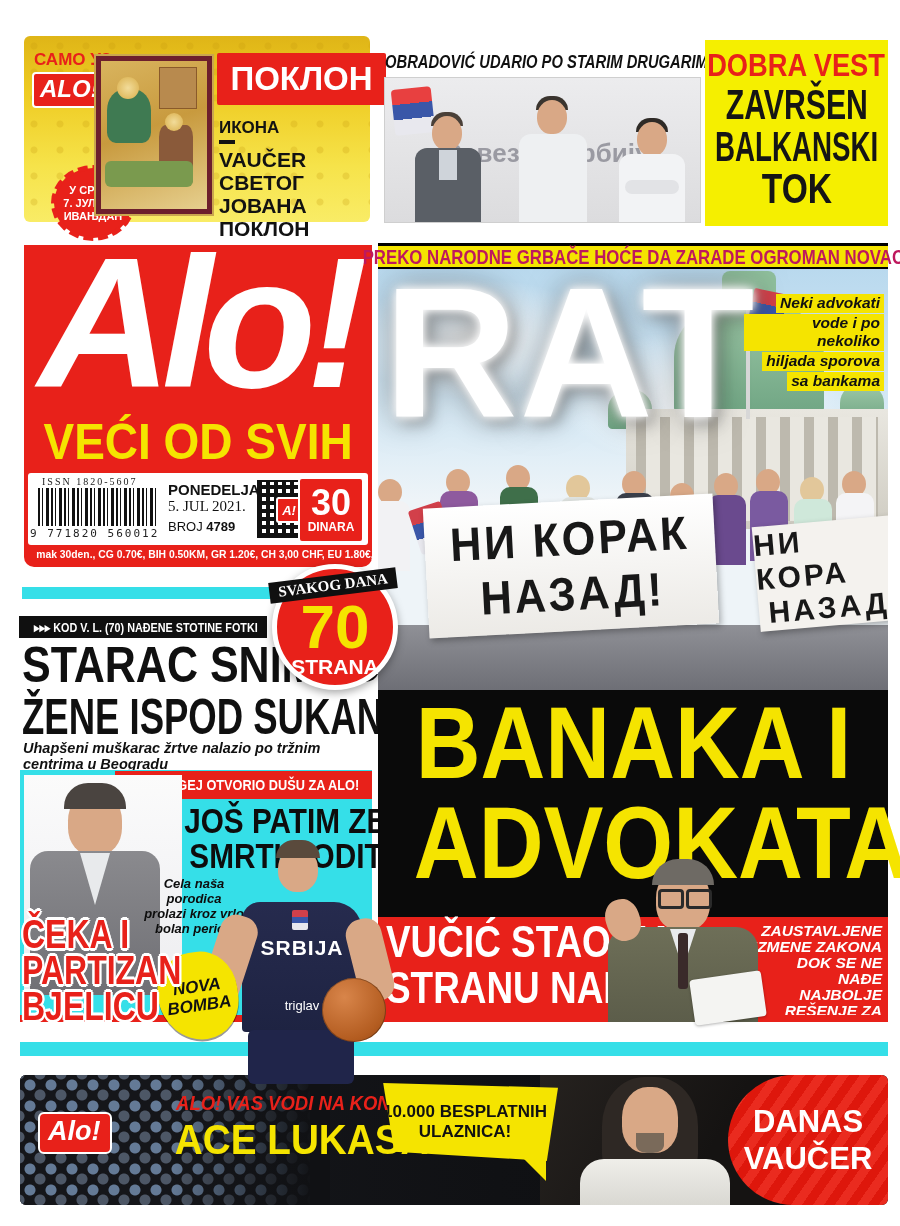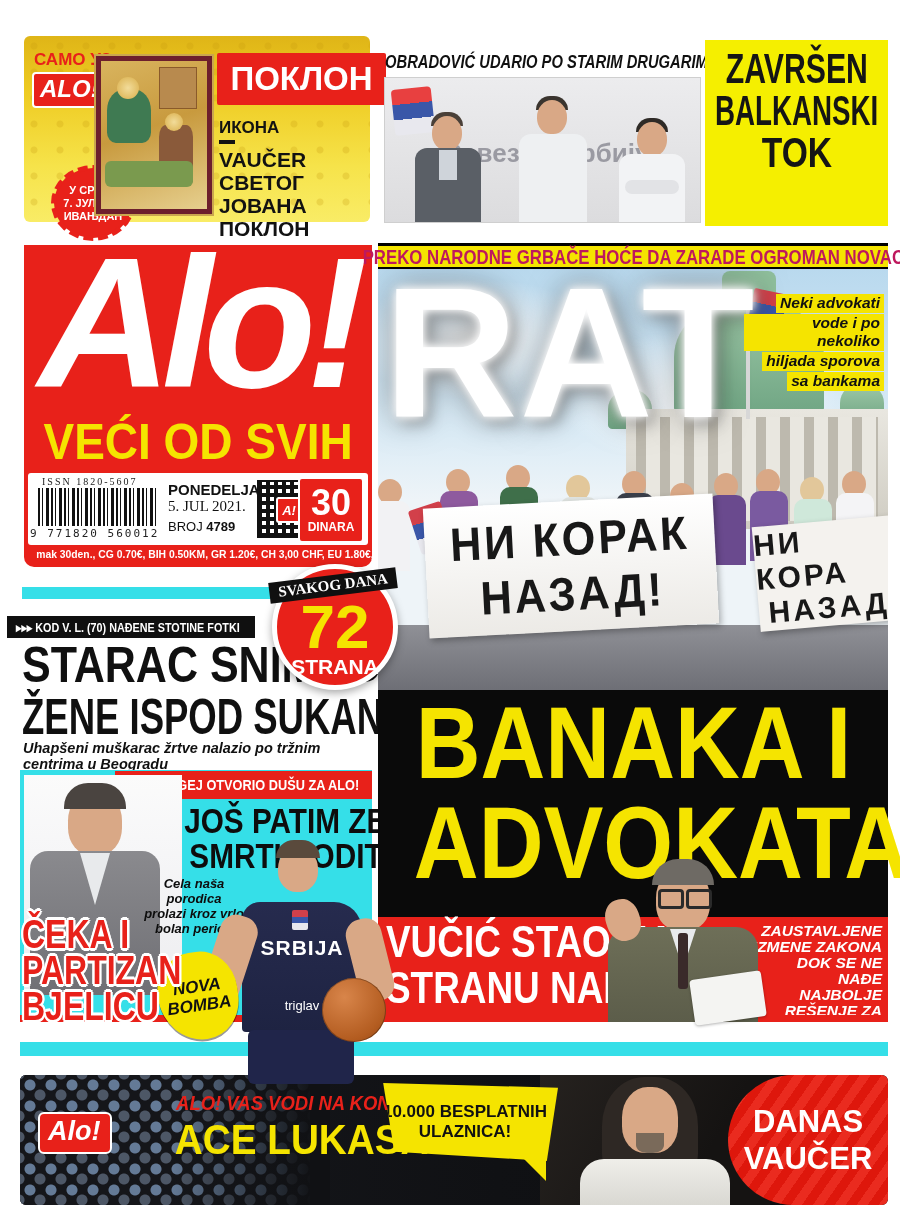--- a/index.html
+++ b/index.html
@@ -68,22 +68,22 @@
   
   .badge48{left:272px;top:564px;width:116px;height:116px;background:#e8211a;border-radius:50%;
     border:5px solid #fff;box-shadow:0 3px 8px rgba(0,0,0,.35);z-index:30;}
   .badge-ribbon{left:-8px;top:6px;width:128px;background:#101010;color:#fff;font-weight:bold;font-size:15px;
     text-align:center;padding:2px 0;transform:rotate(-7deg);font-family:"Liberation Serif",serif;}
   .badge-num{left:0;top:22px;width:116px;text-align:center;color:#f5e400;font-weight:bold;font-size:62px;}
   .badge-strana{left:0;top:86px;width:116px;text-align:center;color:#fff;font-weight:bold;font-size:21px;}
 
   
   .cyanbar1{left:22px;top:587px;width:350px;height:12px;background:#35dfe8;}
-  .voy-kicker{left:7px;top:616px;width:248px;height:22px;background:#101010;color:#fff;font-weight:bold;
-    font-size:13px;display:flex;align-items:center;padding-left:9px;box-sizing:border-box;}
+  .voy-kicker{left:19px;top:616px;width:248px;height:22px;background:#101010;color:#fff;font-weight:bold;
+    font-size:13px;display:flex;align-items:center;padding-left:15px;box-sizing:border-box;}
   .voy-h1{left:22px;top:636px;color:#101010;font-weight:bold;font-size:50px;}
   .voy-h2{left:22px;top:688px;color:#101010;font-weight:bold;font-size:50px;}
   .voy-sub{left:23px;top:740px;width:348px;color:#111;font-weight:bold;font-style:italic;font-size:14.5px;}
 
   
   .sergej{left:20px;top:770px;width:352px;height:245px;background:#35dfe8;}
   .ser-kicker{left:95px;top:1px;width:257px;height:28px;background:#e8211a;color:#fff;font-weight:bold;
     font-size:15px;display:flex;align-items:center;justify-content:center;}
   .man-card{left:4px;top:5px;width:158px;height:220px;background:linear-gradient(180deg,#fbfbfb,#ededf0);overflow:hidden;}
   .ser-h{left:120px;top:33px;width:232px;text-align:right;color:#0d0d0d;font-weight:bold;font-size:35px;line-height:35px;}
@@ -217,20 +217,21 @@
     <div class="abs" style="left:232px;top:40px;width:72px;height:104px;">
       <div class="obr-hair abs" style="left:19px;top:0;background:#2e2a26;"></div>
       <div class="obr-head abs" style="left:20px;top:4px;"></div>
       <div class="abs" style="left:2px;top:36px;width:66px;height:68px;background:#f2f3f5;border-radius:12px 12px 0 0;"></div>
       <div class="abs" style="left:8px;top:62px;width:54px;height:14px;background:#e2e3e6;border-radius:8px;"></div>
     </div>
 
   </div>
 
   <div class="abs goodnews">
+    <div class="gn-kicker"><span class="cxc" style="transform:scaleX(.88);">DOBRA VEST</span></div>
     <div class="gn-line"><span class="cxc" style="transform:scaleX(.72);">ZAVRŠEN</span></div>
     <div class="gn-line"><span class="cxc" style="transform:scaleX(.66);">BALKANSKI</span></div>
     <div class="gn-line"><span class="cxc" style="transform:scaleX(.8);">TOK</span></div>
   </div>
 
   <div class="abs masthead">
     <div class="abs logo-big">Alo!</div>
     <div class="abs tagline"><span class="cxc" style="transform:scaleX(.92);">VEĆI OD SVIH</span></div>
     <div class="abs info-strip">
       <div class="abs issn">ISSN 1820-5607</div>
@@ -250,21 +251,21 @@
       <div class="abs price-box">
         <div class="price-val">30</div>
         <div class="price-cur">DINARA</div>
       </div>
     </div>
     <div class="abs foreign"><span class="cxc" style="transform:scaleX(.94);">mak 30den., CG 0.70€, BIH 0.50KM, GR 1.20€, CH 3,00 CHF, EU 1.80€, NL 2,00€</span></div>
   </div>
 
   <div class="abs badge48">
     <div class="abs badge-ribbon">SVAKOG DANA</div>
-    <div class="abs badge-num">72</div>
+    <div class="abs badge-num">70</div>
     <div class="abs badge-strana">STRANA</div>
   </div>
 
   <div class="abs cyanbar1"></div>
   <div class="abs voy-kicker">
     <span class="cx" style="transform:scaleX(.83);">▸▸▸ KOD V. L. (70) NAĐENE STOTINE FOTKI</span>
   </div>
   <div class="abs voy-h1">
     <span class="cx" style="transform:scaleX(.86);">STARAC SNIMAO</span>
   </div>

